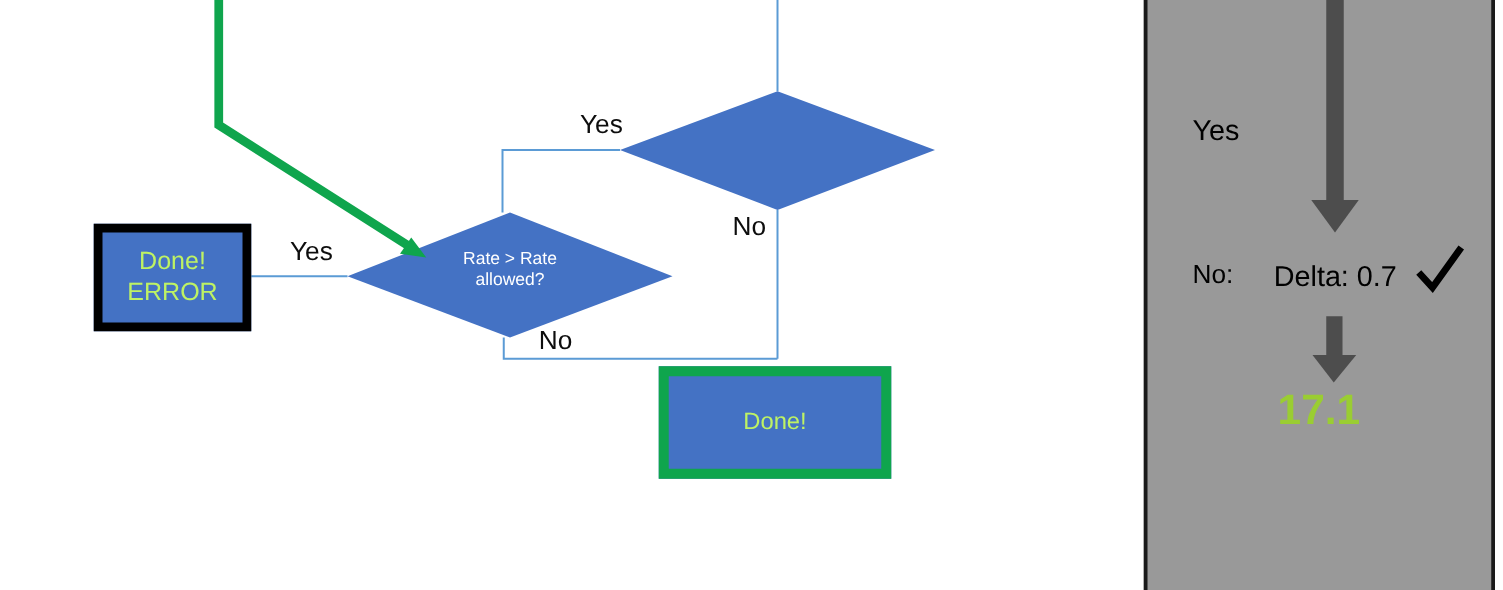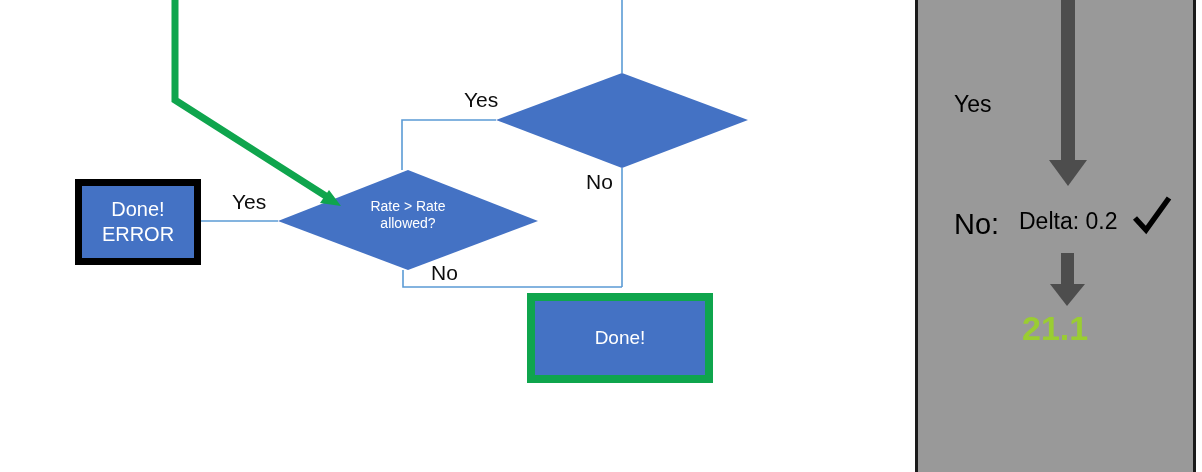--- a/index.html
+++ b/index.html
@@ -41,21 +41,21 @@
 
   
   .proc-box {
     position: absolute;
     background: #4472C4;
     box-sizing: border-box;
     display: flex;
     align-items: center;
     justify-content: center;
     text-align: center;
-    color: #ffffff;
+    color: #bef264;
     line-height: 1.25;
     white-space: pre-line;
   }
   #box-done-error {
     left: 75px; top: 179px;
     width: 126px; height: 86px;
     border: 7px solid #000000;
     font-size: 20px;
   }
   #box-done {
@@ -104,21 +104,21 @@
     position: absolute;
     left: 0; top: 0;
     width: 281px; height: 472px;
   }
   .panel-text {
     position: absolute;
     color: #000000;
     white-space: nowrap;
   }
   #panel-yes   { left: 36px;  top: 91px;  font-size: 23px; }
-  #panel-no    { left: 36px;  top: 208px; font-size: 29px; }
+  #panel-no    { left: 36px;  top: 208px; font-size: 21px; }
   #panel-delta { left: 101px; top: 208px; font-size: 23px; }
   #panel-result {
     left: 104px; top: 309px;
     font-size: 34px;
     font-weight: bold;
     color: #9ACD32;
   }
   #panel-check {
     position: absolute;
     left: 212px; top: 194px;
@@ -182,22 +182,22 @@
       <g>
         <rect x="143" y="253" width="13" height="35" fill="#4D4D4D"></rect>
         <polygon points="132,284 167,284 149,306" fill="#4D4D4D"></polygon>
       </g>
     </svg>
 
     <div class="panel-text" id="panel-yes">Yes</div>
 
     <div class="panel-text" id="panel-no">No:</div>
 
-    <div class="panel-text" id="panel-delta">Delta: 0.2</div>
+    <div class="panel-text" id="panel-delta">Delta: 0.7</div>
 
     <svg id="panel-check" viewBox="0 0 44 44">
       <polyline points="5,24 16,36 39,4" fill="none" stroke="#000000" stroke-width="5.5" stroke-linecap="butt" stroke-linejoin="miter"></polyline>
     </svg>
 
-    <div class="panel-text" id="panel-result">21.1</div>
+    <div class="panel-text" id="panel-result">17.1</div>
   </div>
 
 </div>
 
 </body></html>

